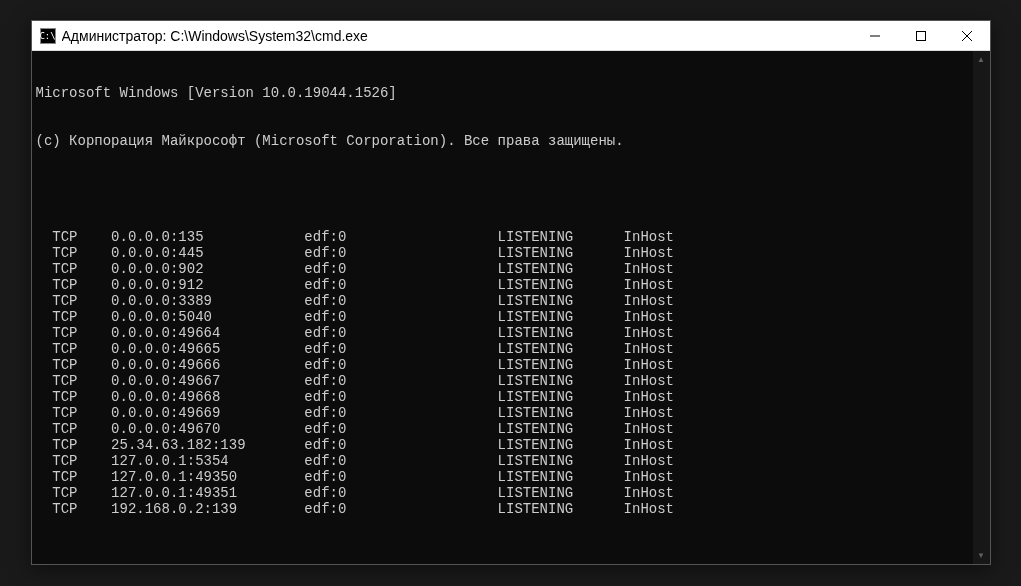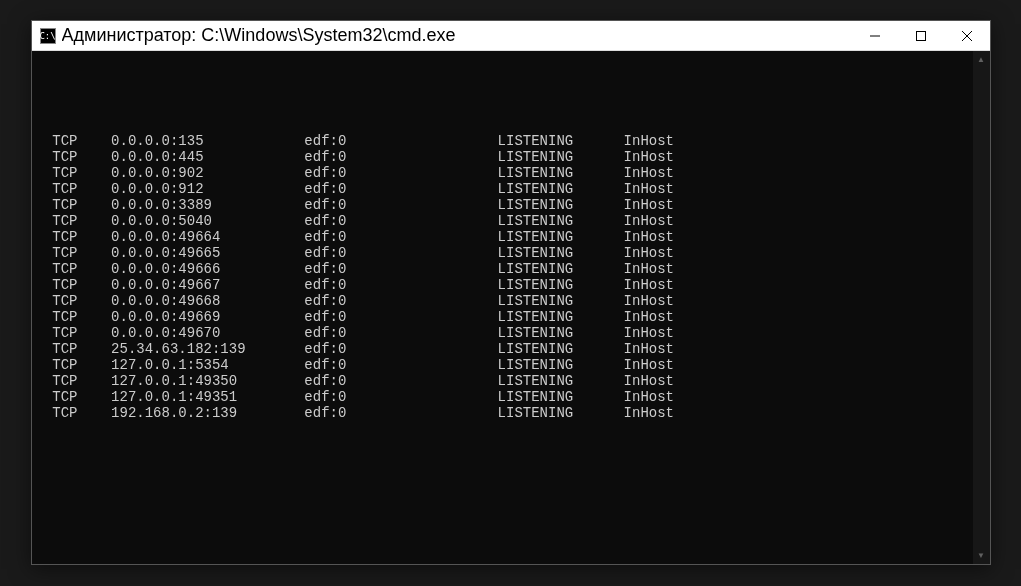--- a/index.html
+++ b/index.html
@@ -39,21 +39,21 @@
       display: inline-flex;
       align-items: center;
       justify-content: center;
       font-size: 9px;
       color: #fff;
       font-family: monospace;
       border: 1px solid #888;
     }
     .titlebar-text {
       flex: 1;
-      font-size: 18px;
+      font-size: 14px;
       color: #000;
       white-space: nowrap;
       overflow: hidden;
     }
     .window-controls {
       display: flex;
       height: 100%;
     }
     .win-btn {
       width: 46px;
@@ -127,20 +127,22 @@
       <button class="win-btn close">
         <svg viewBox="0 0 10 10">
             <line x1="0" y1="0" x2="10" y2="10" stroke="currentColor" stroke-width="1"></line>
             <line x1="10" y1="0" x2="0" y2="10" stroke="currentColor" stroke-width="1"></line>
           </svg>
       </button>
     </div>
   </div>
   <div class="terminal-wrap">
     <div class="terminal">
+      <span class="line">Microsoft Windows [Version 10.0.19044.1526]</span>
+      <span class="line">(c) Корпорация Майкрософт (Microsoft Corporation). Все права защищены.</span>
       <span class="line"> </span>
       <div id="rows"><span class="line">  TCP    0.0.0.0:135            edf:0                  LISTENING      InHost</span><span class="line">  TCP    0.0.0.0:445            edf:0                  LISTENING      InHost</span><span class="line">  TCP    0.0.0.0:902            edf:0                  LISTENING      InHost</span><span class="line">  TCP    0.0.0.0:912            edf:0                  LISTENING      InHost</span><span class="line">  TCP    0.0.0.0:3389           edf:0                  LISTENING      InHost</span><span class="line">  TCP    0.0.0.0:5040           edf:0                  LISTENING      InHost</span><span class="line">  TCP    0.0.0.0:49664          edf:0                  LISTENING      InHost</span><span class="line">  TCP    0.0.0.0:49665          edf:0                  LISTENING      InHost</span><span class="line">  TCP    0.0.0.0:49666          edf:0                  LISTENING      InHost</span><span class="line">  TCP    0.0.0.0:49667          edf:0                  LISTENING      InHost</span><span class="line">  TCP    0.0.0.0:49668          edf:0                  LISTENING      InHost</span><span class="line">  TCP    0.0.0.0:49669          edf:0                  LISTENING      InHost</span><span class="line">  TCP    0.0.0.0:49670          edf:0                  LISTENING      InHost</span><span class="line">  TCP    25.34.63.182:139       edf:0                  LISTENING      InHost</span><span class="line">  TCP    127.0.0.1:5354         edf:0                  LISTENING      InHost</span><span class="line">  TCP    127.0.0.1:49350        edf:0                  LISTENING      InHost</span><span class="line">  TCP    127.0.0.1:49351        edf:0                  LISTENING      InHost</span><span class="line">  TCP    192.168.0.2:139        edf:0                  LISTENING      InHost</span></div>
     </div>
     <div class="scrollbar">
       <div class="scroll-arrow up">▲</div>
       <div class="scroll-arrow down">▼</div>
     </div>
   </div>
 </div>
 

